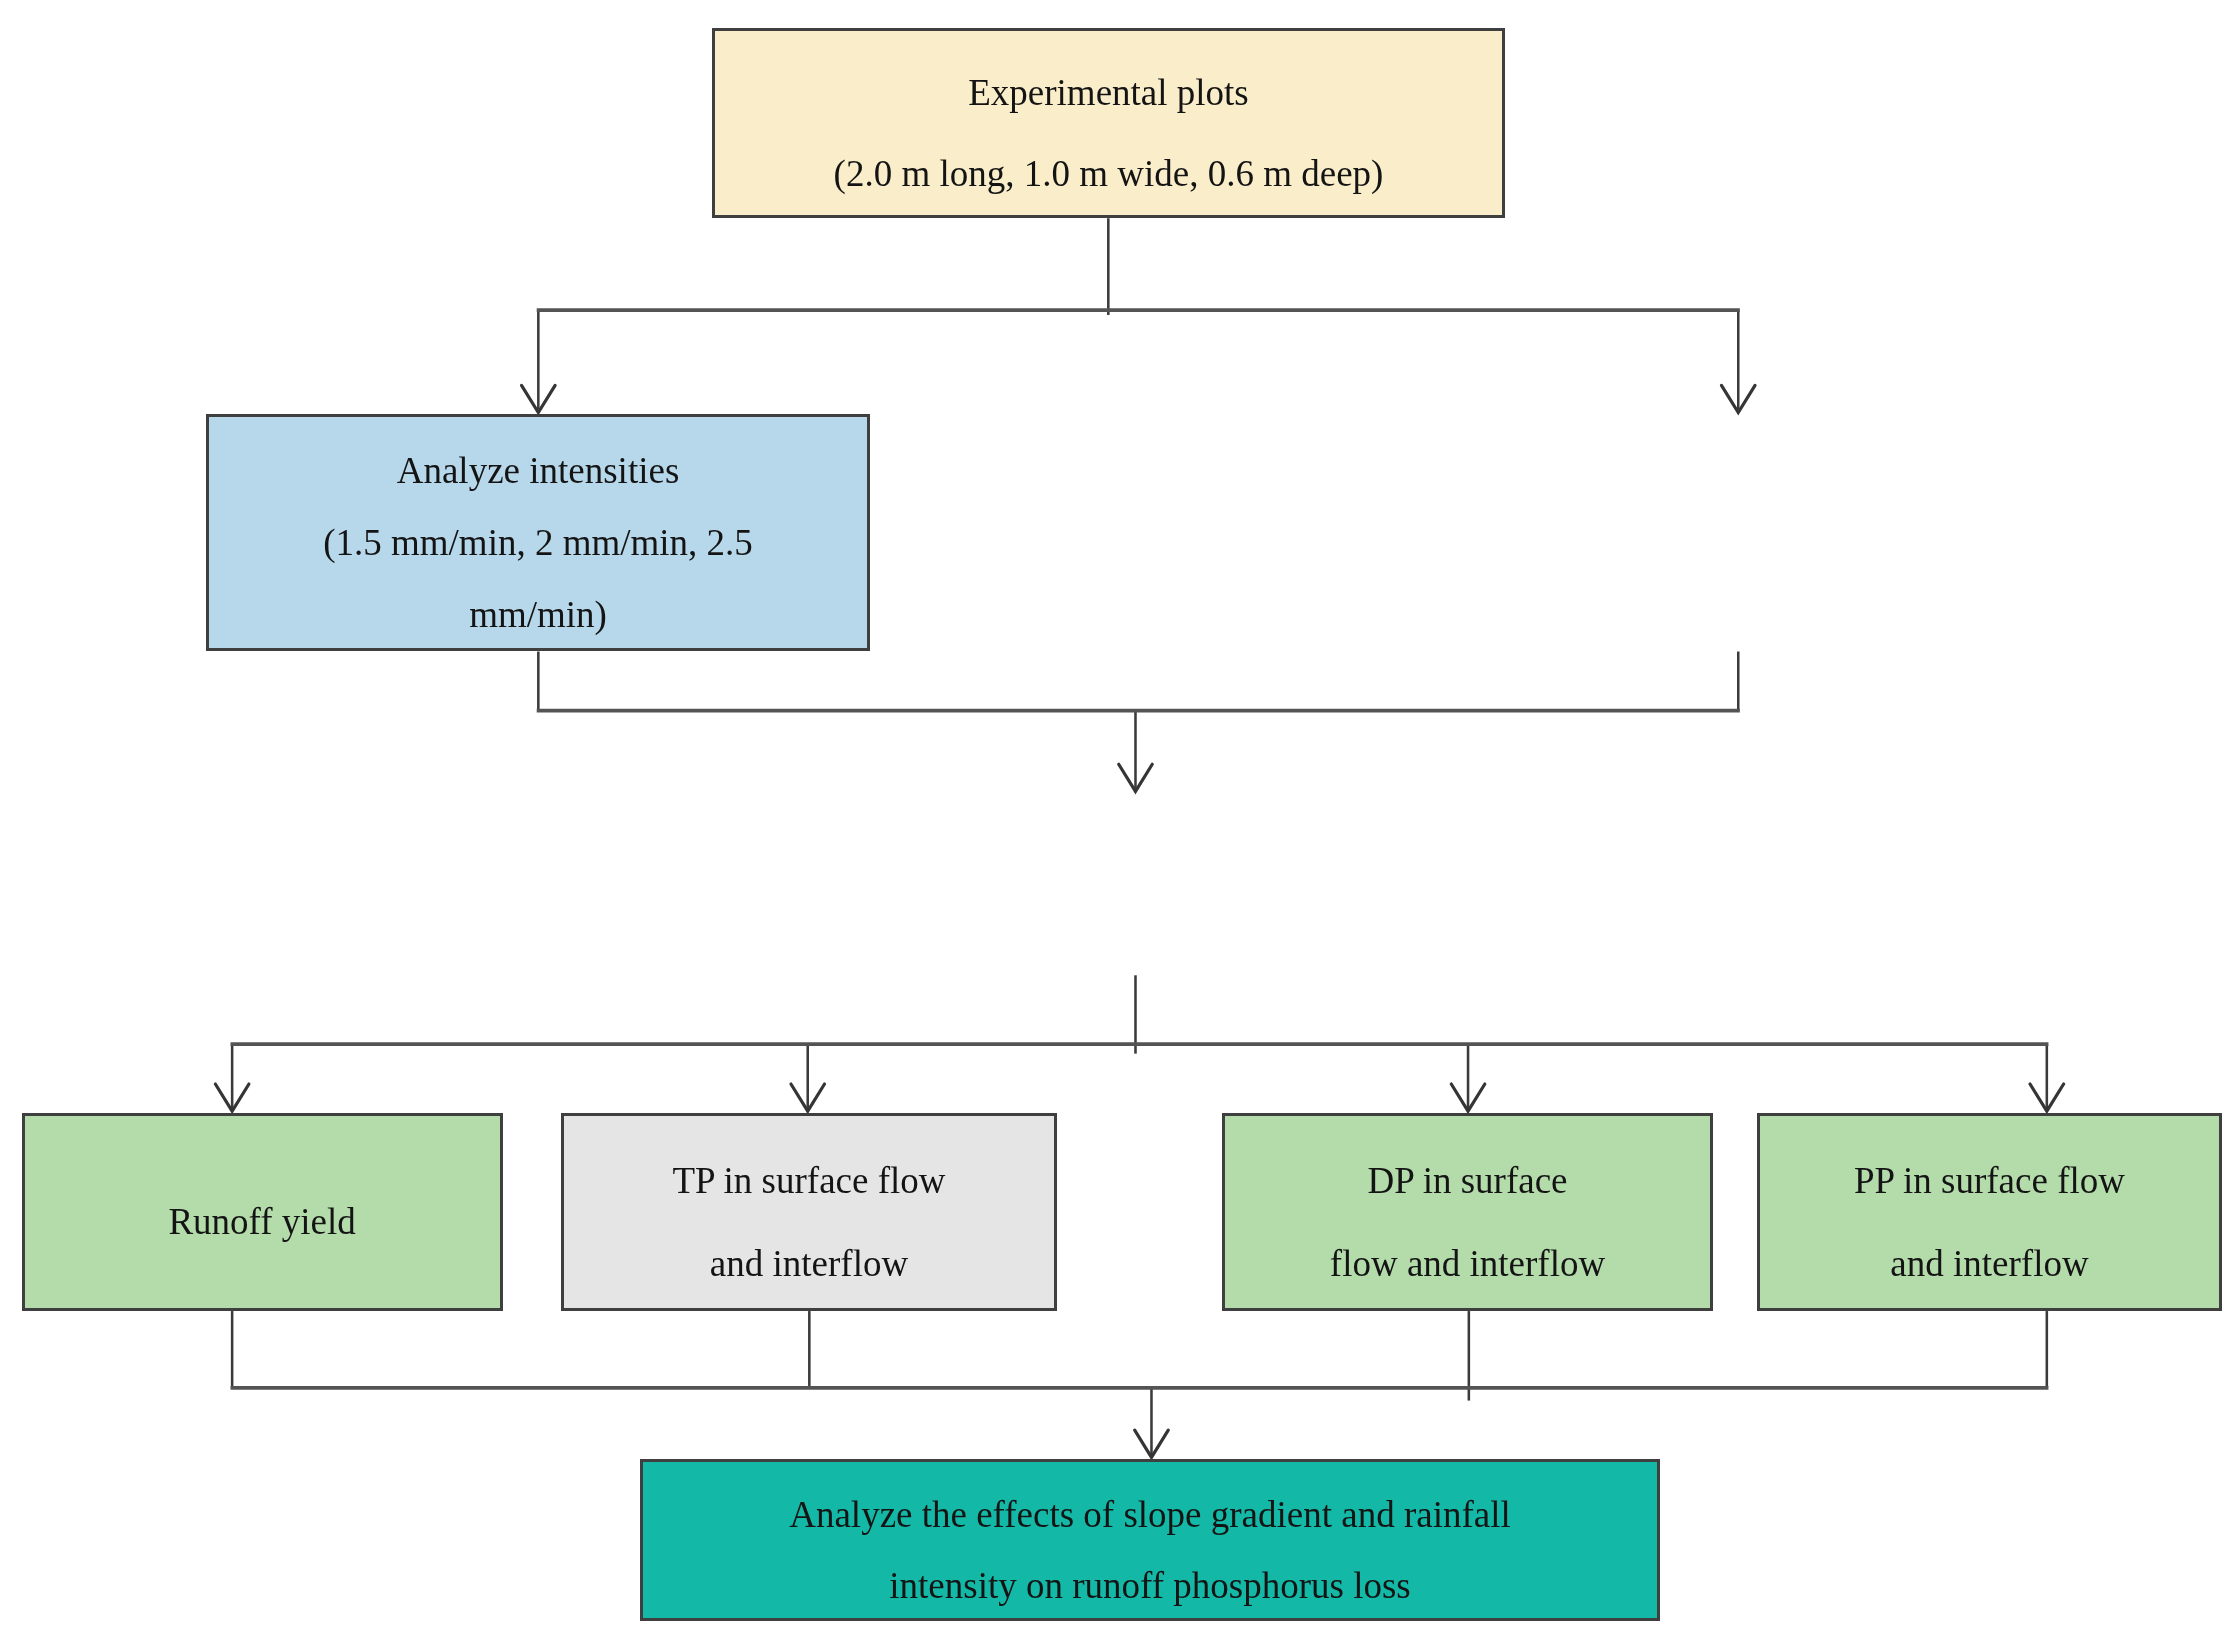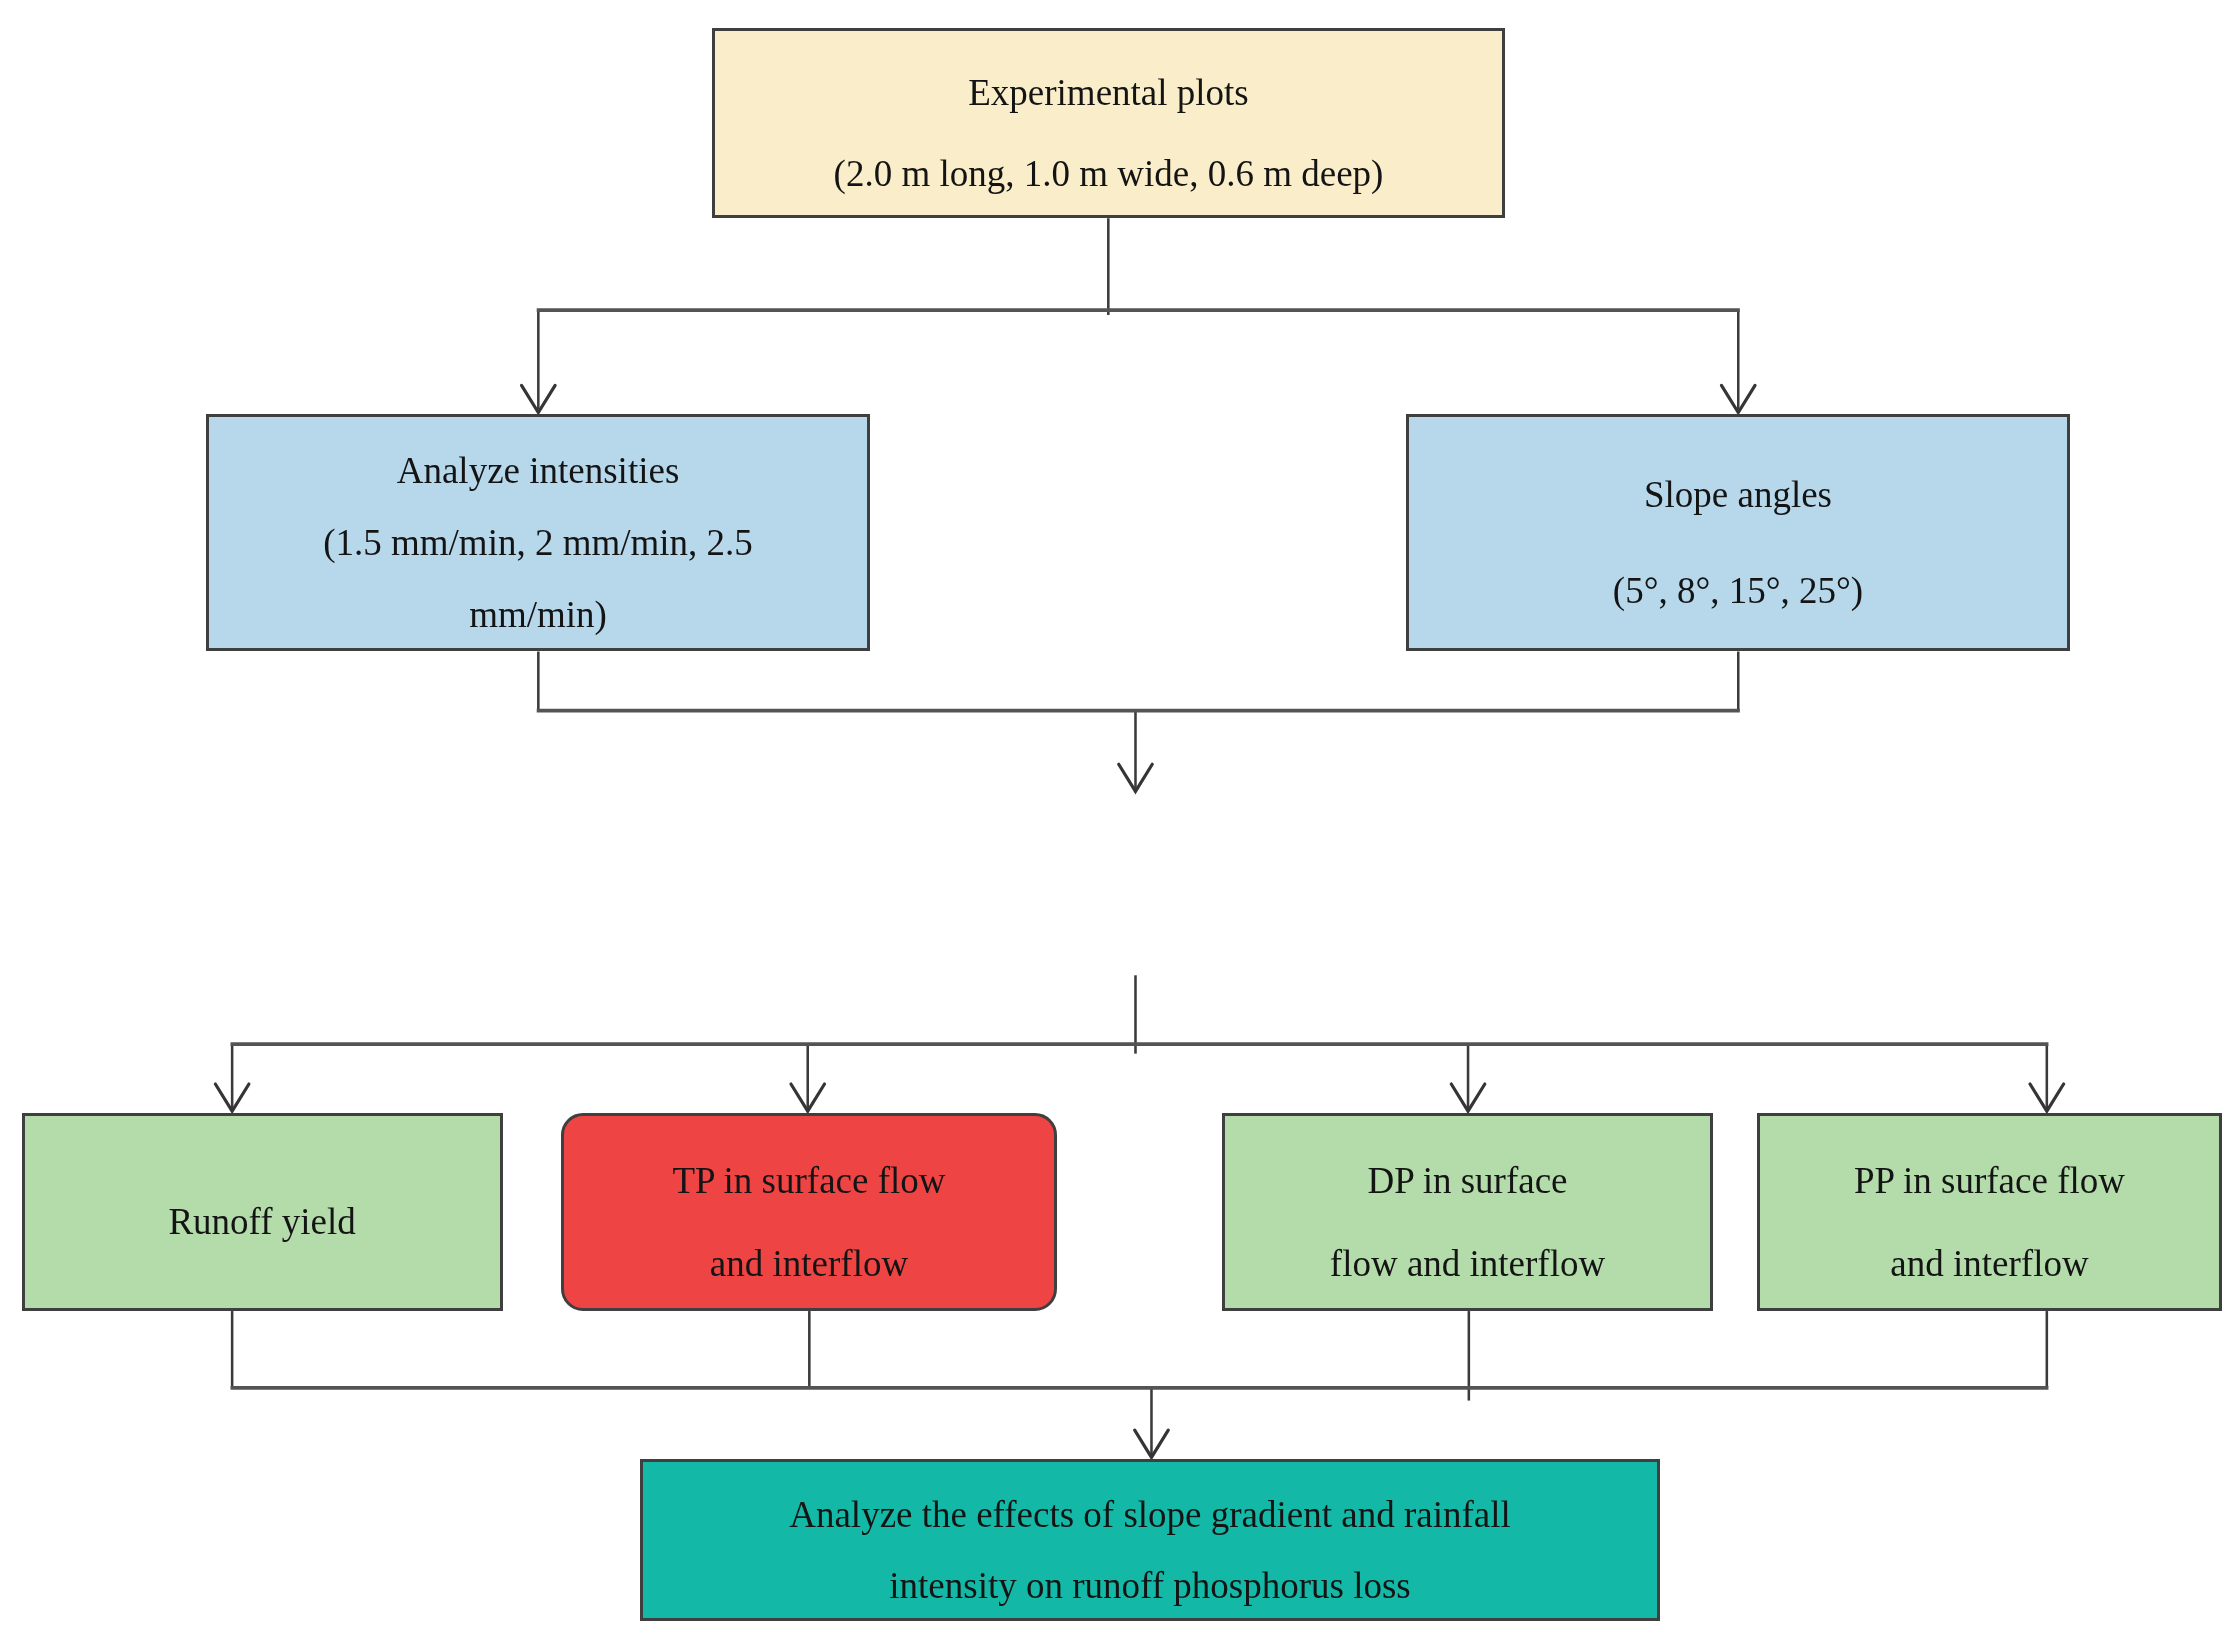--- a/index.html
+++ b/index.html
@@ -94,31 +94,27 @@
     <span class="line">Experimental plots</span>
     <span class="line">(2.0 m long, 1.0 m wide, 0.6 m deep)</span>
   </div>
 
   <div class="node" style="left: 206px; top: 414px; width: 664px; height: 237px; background-color: rgb(183, 216, 235);">
     <span class="line">Analyze intensities</span>
     <span class="line">(1.5 mm/min, 2 mm/min, 2.5</span>
     <span class="line">mm/min)</span>
   </div>
 
-  <div class="node" style="left: 1406px; top: 414px; width: 664px; height: 237px; background-color: rgb(183, 216, 235);">
-    <span class="line">Slope angles</span>
-    <span class="line">(5°, 8°, 15°, 25°)</span>
-  </div>
 
 
   <div class="node" style="left: 21.6px; top: 1113px; width: 481px; height: 198px; background-color: rgb(180, 220, 171);">
     <span class="line">Runoff yield</span>
   </div>
 
-  <div class="node" style="left: 561px; top: 1113px; width: 496px; height: 198px; background-color: #ef4444; border-radius: 22px;">
+  <div class="node" style="left: 561px; top: 1113px; width: 496px; height: 198px; background-color: #e5e5e5;">
     <span class="line">TP in surface flow</span>
     <span class="line">and interflow</span>
   </div>
 
   <div class="node" style="left: 1222px; top: 1113px; width: 491px; height: 198px; background-color: rgb(180, 220, 171);">
     <span class="line">DP in surface</span>
     <span class="line">flow and interflow</span>
   </div>
 
   <div class="node" style="left: 1757px; top: 1113px; width: 465px; height: 198px; background-color: rgb(180, 220, 171);">

